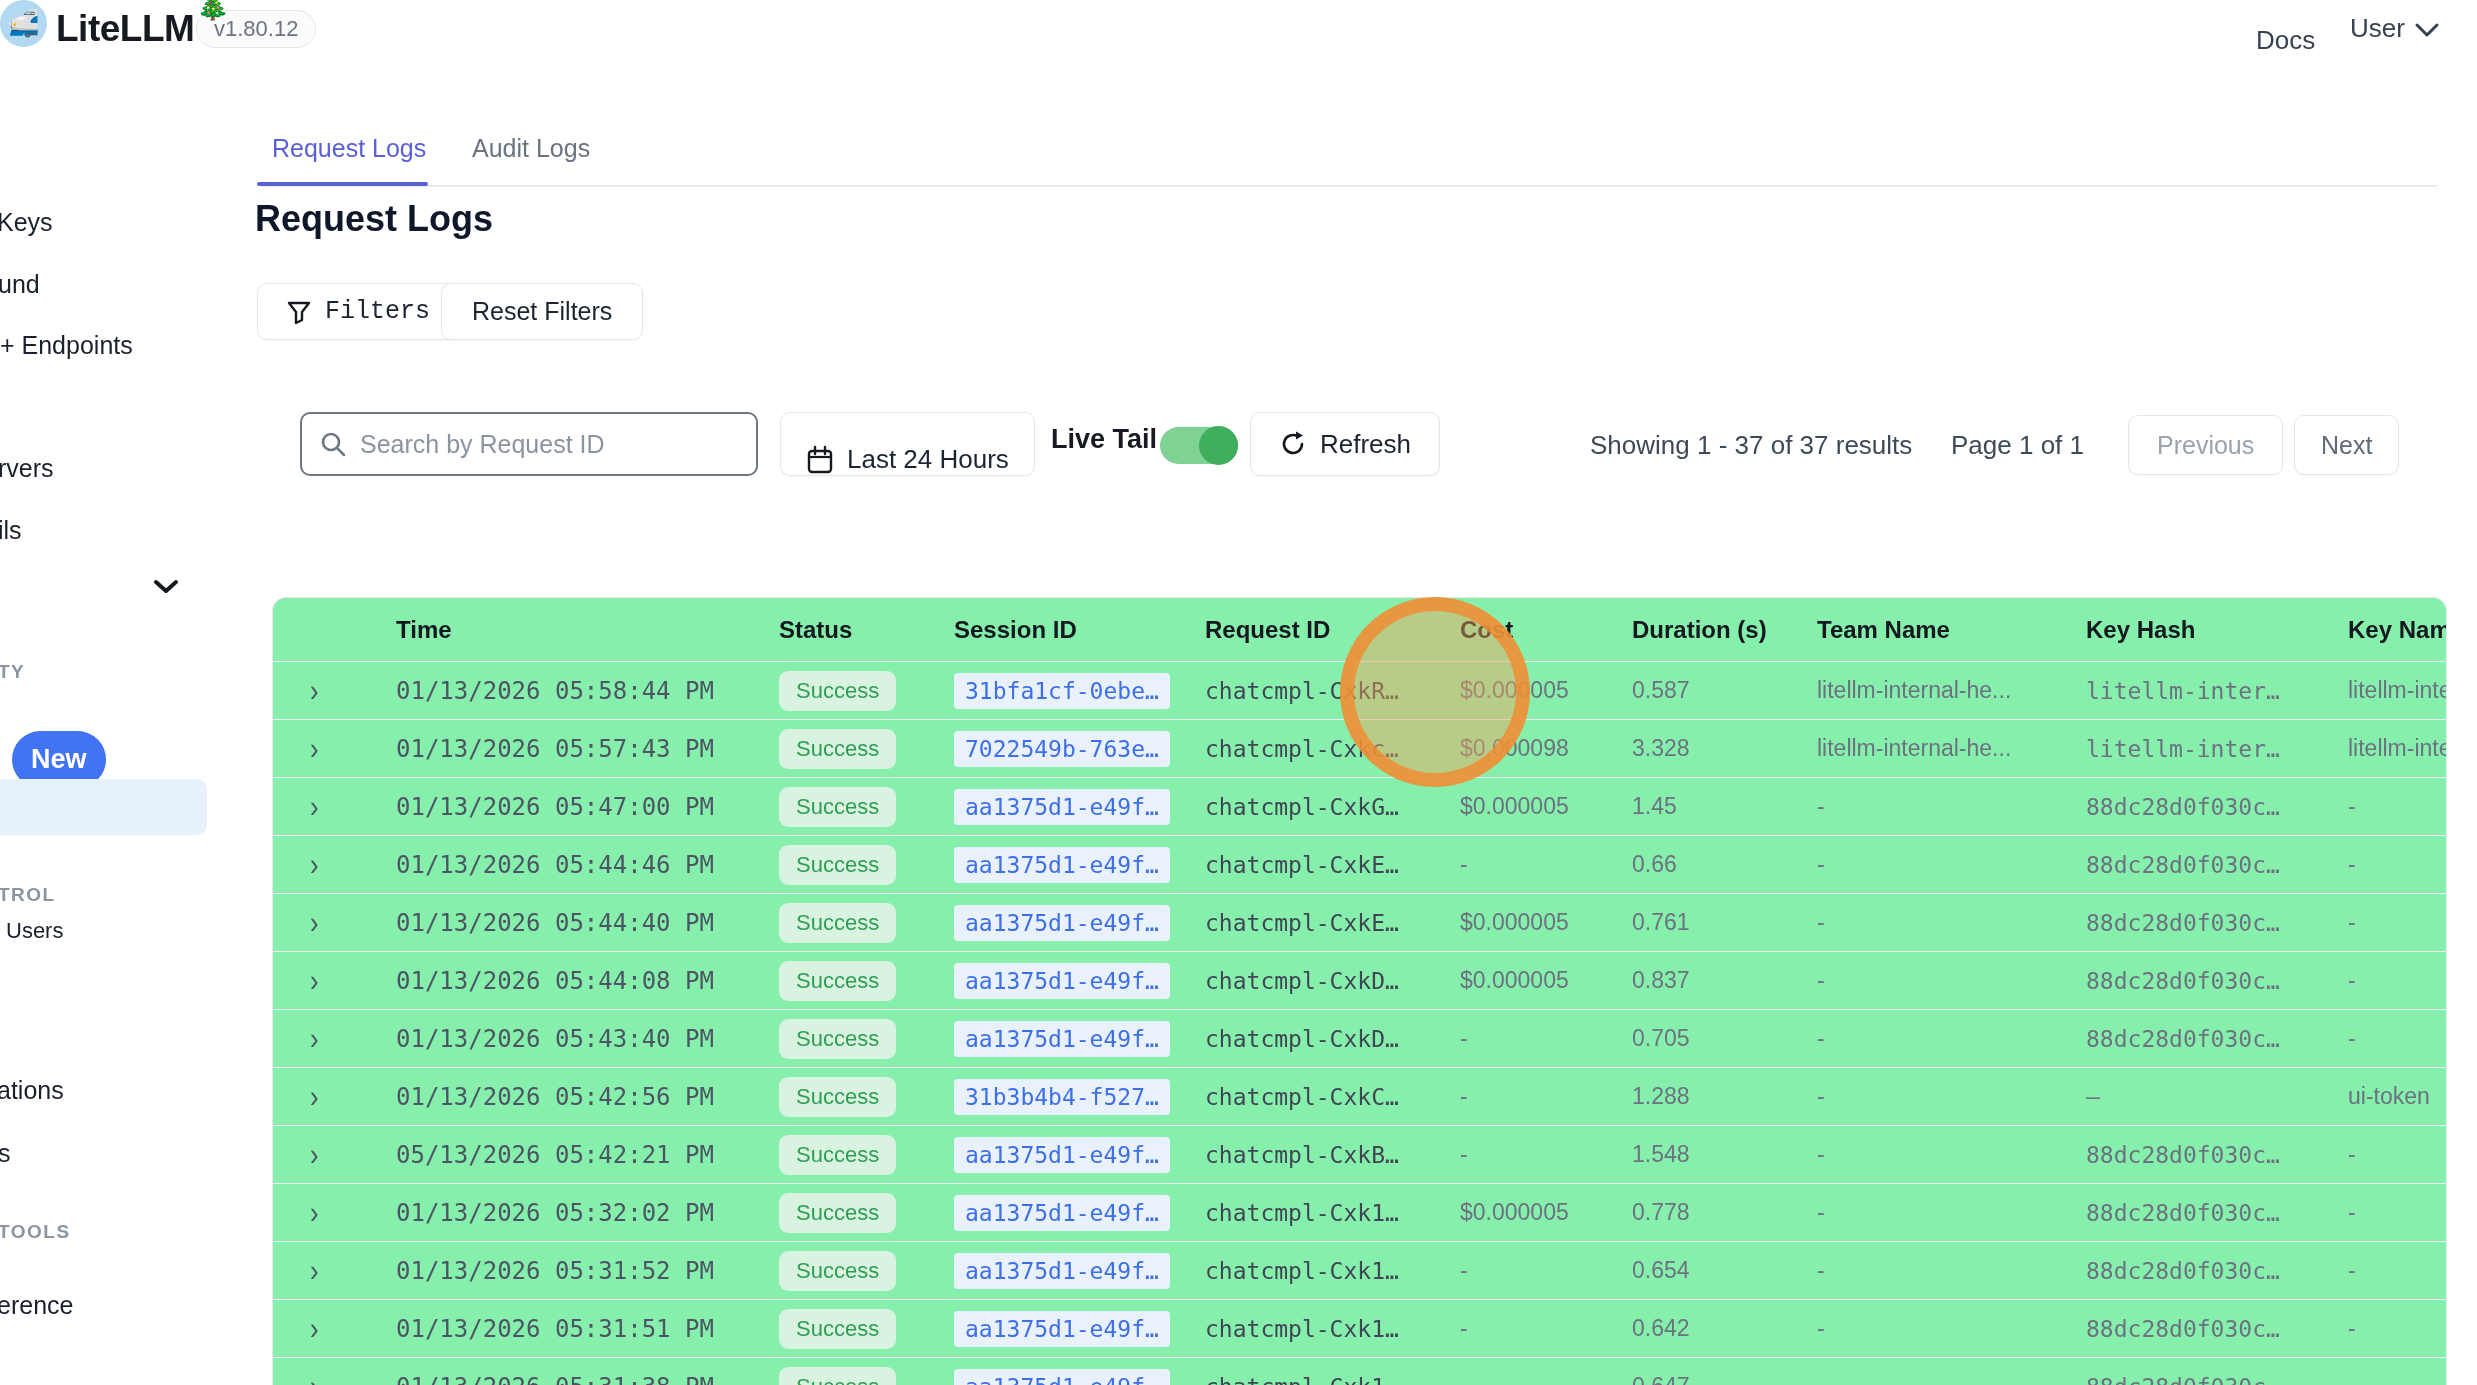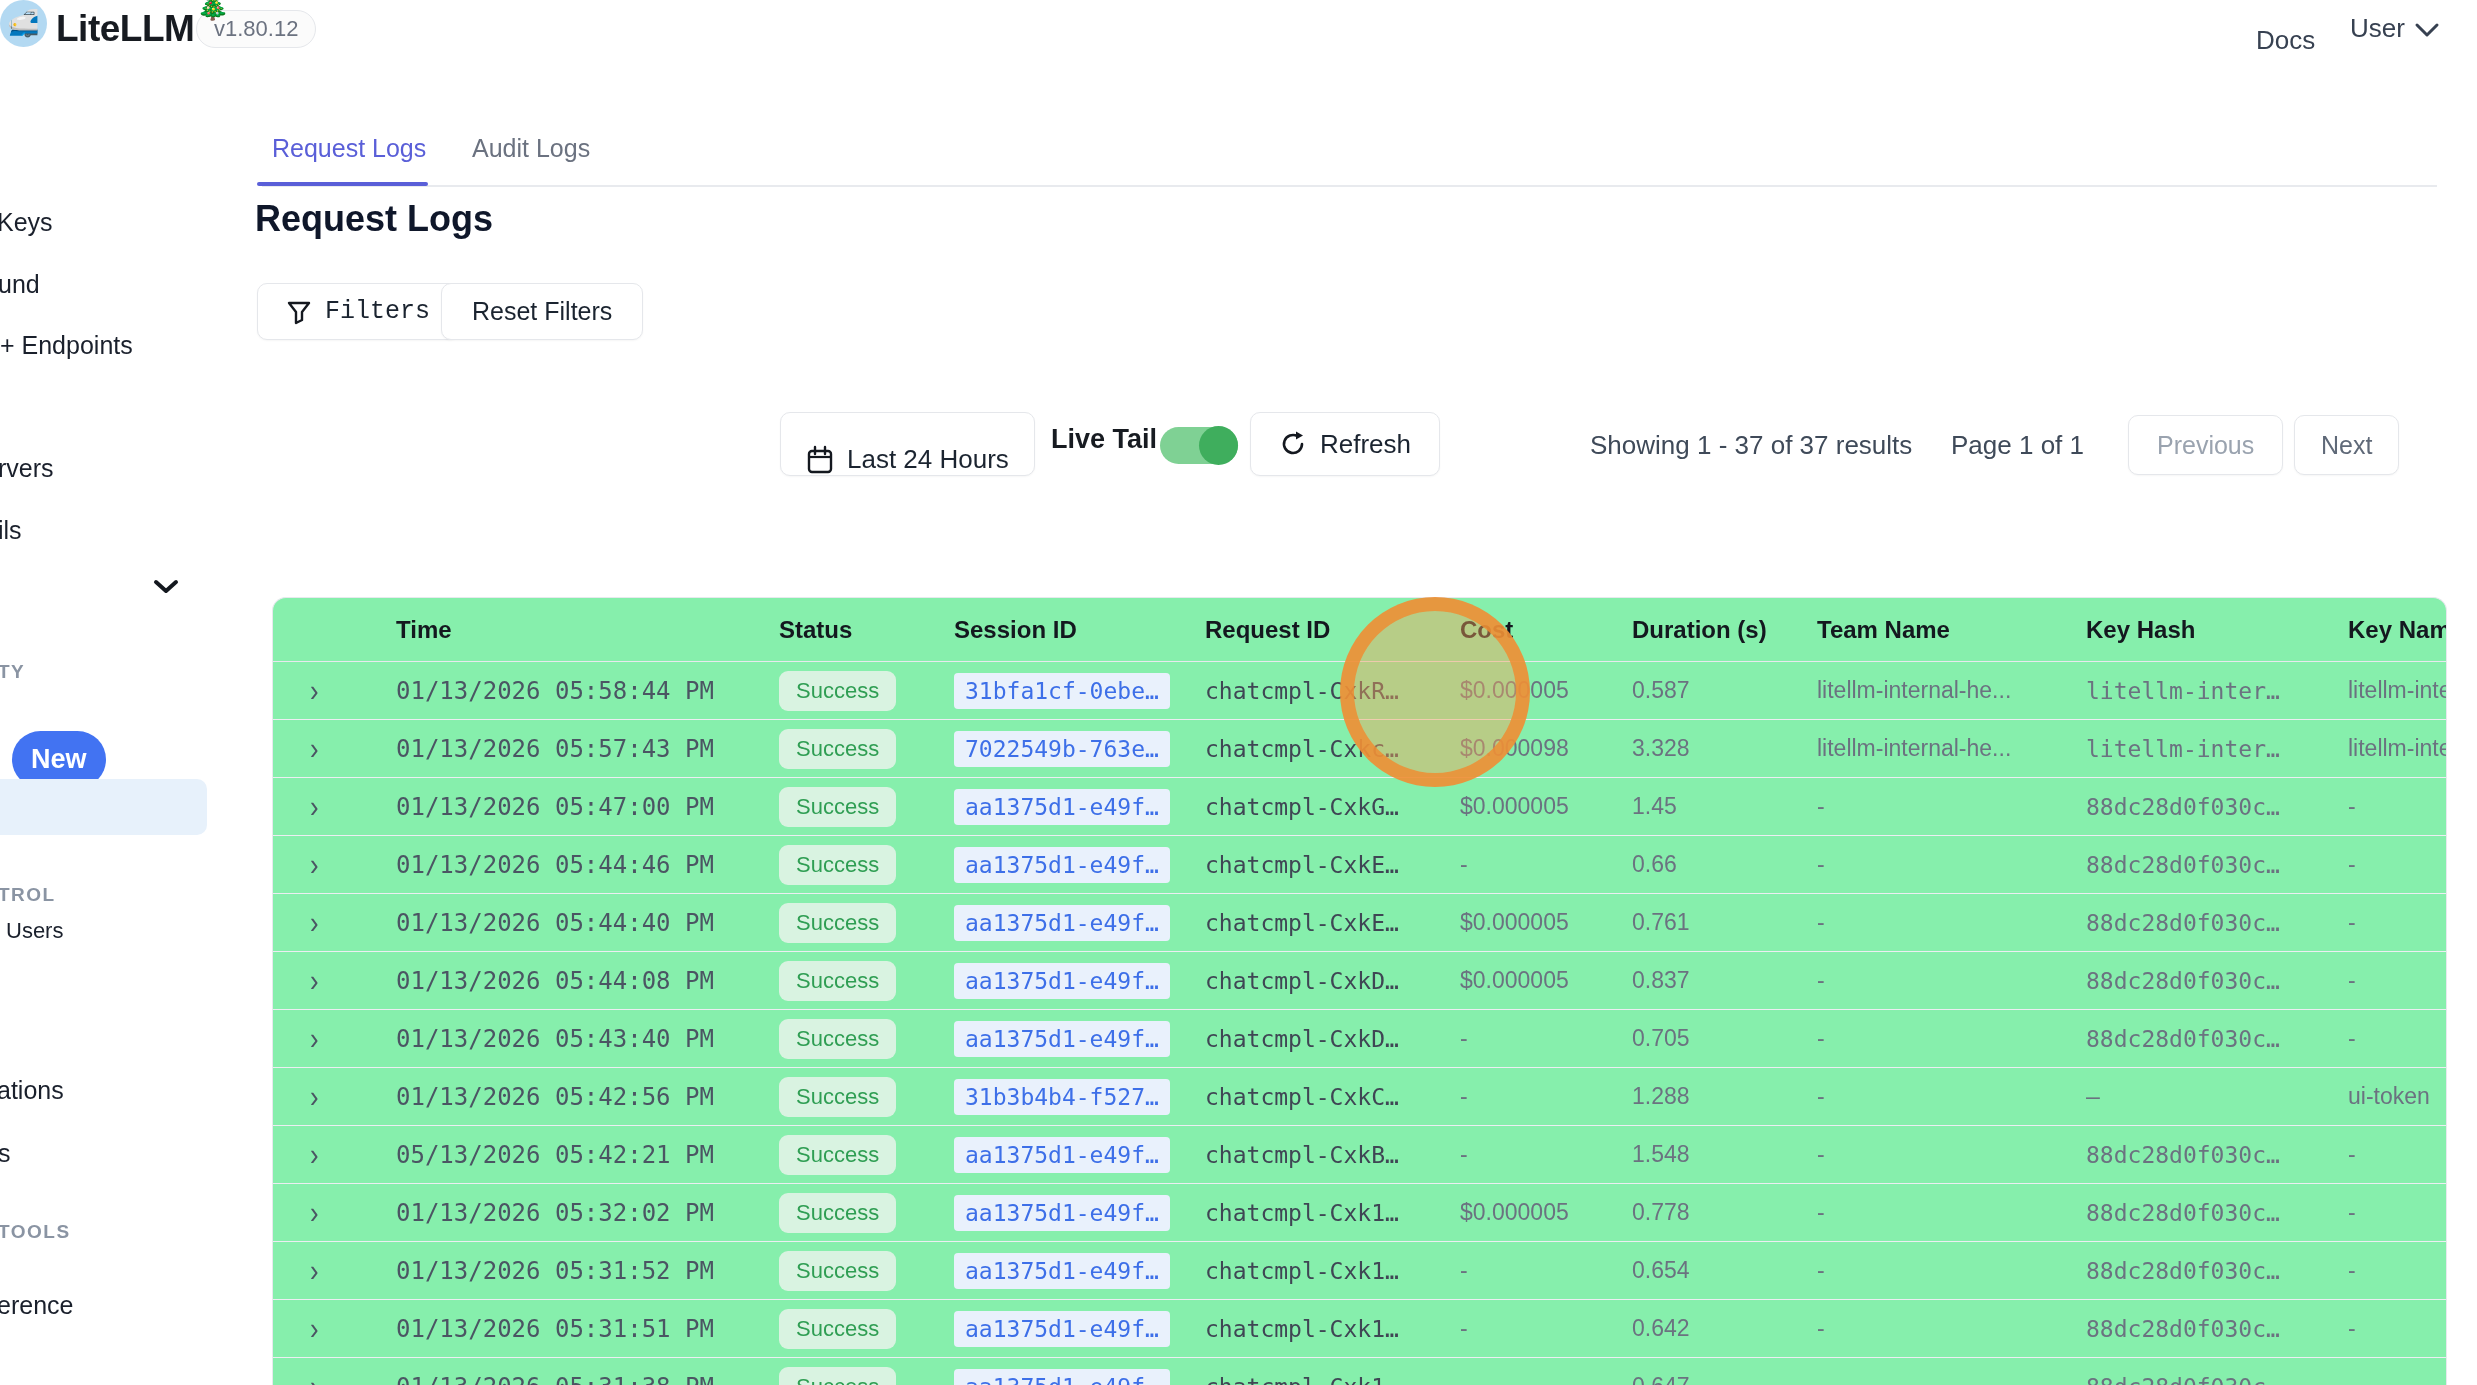--- a/index.html
+++ b/index.html
@@ -133,20 +133,27 @@
   <div class="btn btn-filters">
     <svg class="icon-svg" width="26" height="26" viewBox="0 0 26 26">
       <path d="M3 4 H23 L16 13 V21 L10 24 V13 Z" fill="none" stroke="#14181f" stroke-width="2.4" stroke-linejoin="round"></path>
     </svg>
     <span>Filters</span>
   </div>
   <div class="btn btn-reset">
     <span>Reset Filters</span>
   </div>
 
+  <div class="search-box">
+    <svg class="icon-svg" width="30" height="30" viewBox="0 0 30 30">
+      <circle cx="13" cy="13" r="8" fill="none" stroke="#6f7684" stroke-width="2.6"></circle>
+      <line x1="19" y1="19" x2="26" y2="26" stroke="#6f7684" stroke-width="2.6" stroke-linecap="round"></line>
+    </svg>
+    <input value="" placeholder="Search by Request ID" style="">
+  </div>
 
   <div class="btn btn-range">
     <svg class="icon-svg" width="28" height="30" viewBox="0 0 28 30">
       <rect x="3" y="6" width="22" height="21" rx="3" fill="none" stroke="#14181f" stroke-width="2.4"></rect>
       <line x1="9" y1="2" x2="9" y2="9" stroke="#14181f" stroke-width="2.4" stroke-linecap="round"></line>
       <line x1="19" y1="2" x2="19" y2="9" stroke="#14181f" stroke-width="2.4" stroke-linecap="round"></line>
       <line x1="3" y1="12" x2="25" y2="12" stroke="#14181f" stroke-width="2.2"></line>
     </svg>
     <span>Last 24 Hours</span>
   </div>

